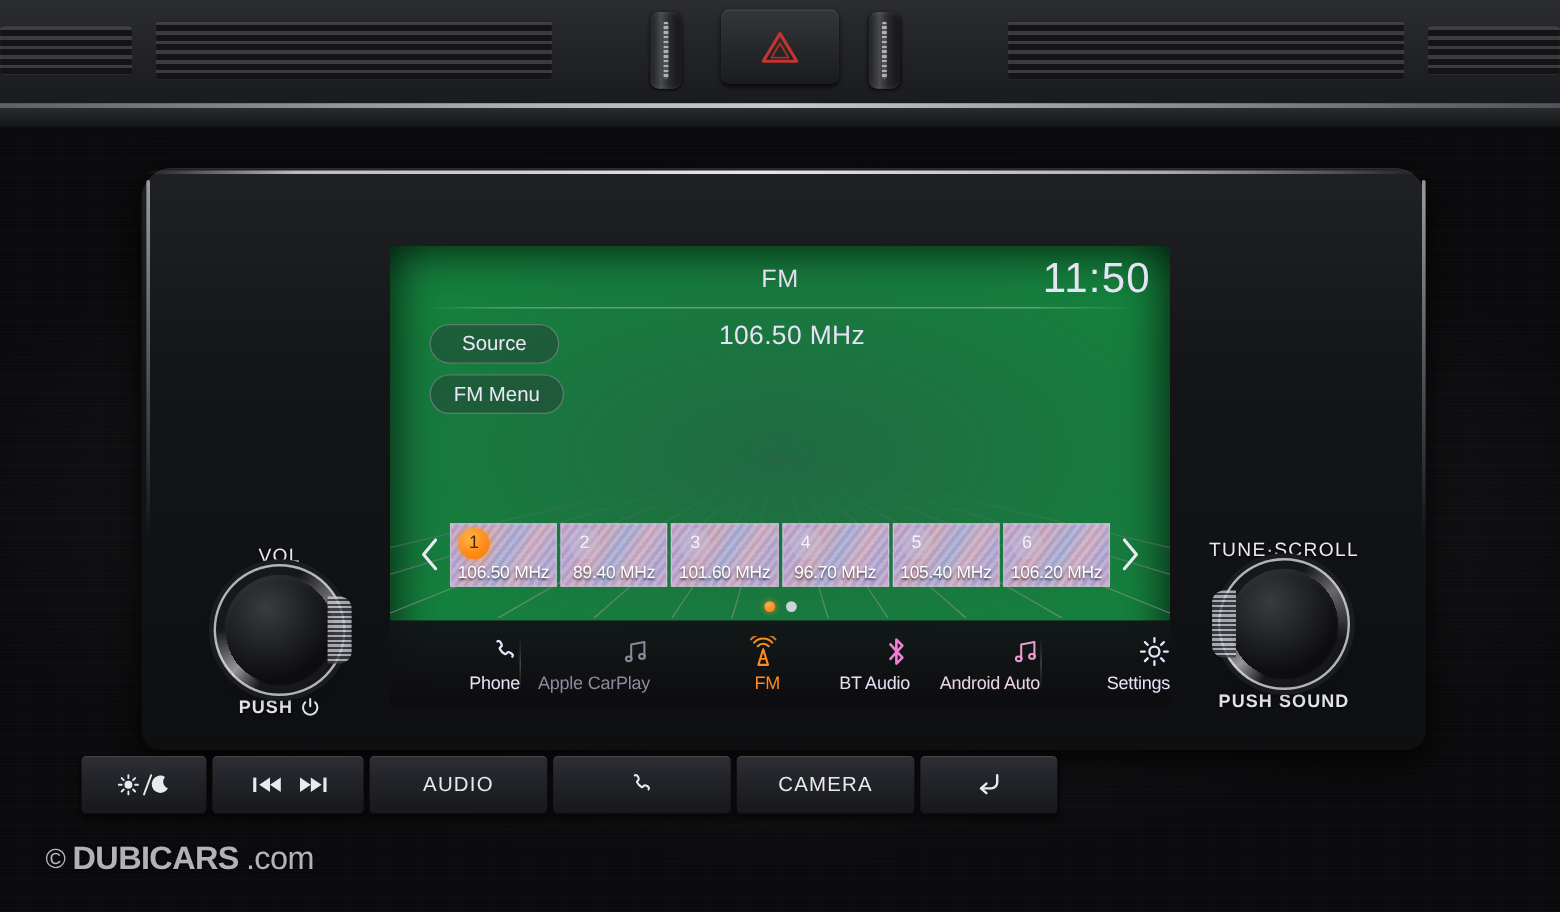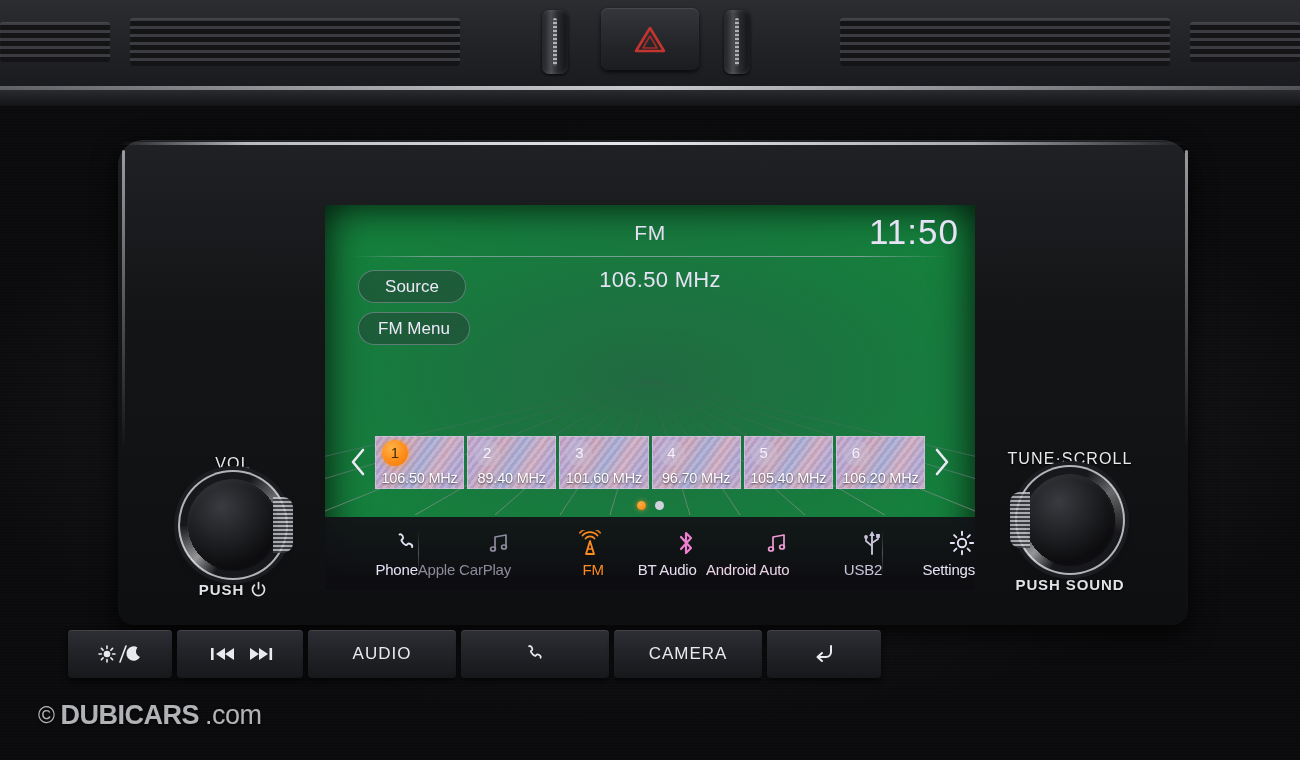--- a/index.html
+++ b/index.html
@@ -460,33 +460,20 @@
         <div class="ico">
           <svg width="24" height="24" viewBox="0 0 24 24">
             <path d="M8 18V6l11-2v12" fill="none" stroke="#ef9bd4" stroke-width="1.7" stroke-linecap="round" stroke-linejoin="round"></path>
             <ellipse cx="6" cy="18" rx="2.4" ry="2" fill="none" stroke="#ef9bd4" stroke-width="1.7"></ellipse>
             <ellipse cx="17" cy="16" rx="2.4" ry="2" fill="none" stroke="#ef9bd4" stroke-width="1.7"></ellipse>
           </svg>
         </div>
         <div class="lbl" style="color:#edd4e8">Android Auto</div>
       </div>
 
-      <div class="nav-item">
-        <div class="ico">
-          <svg width="20" height="26" viewBox="0 0 20 26">
-            <line x1="10" y1="4" x2="10" y2="24" stroke="#c9c4dc" stroke-width="1.9" stroke-linecap="round"></line>
-            <polygon points="10,1 7.2,6 12.8,6" fill="#c9c4dc"></polygon>
-            <path d="M10 16 L4 11 V8" fill="none" stroke="#c9c4dc" stroke-width="1.7" stroke-linecap="round"></path>
-            <path d="M10 13 L16 9 V6" fill="none" stroke="#c9c4dc" stroke-width="1.7" stroke-linecap="round"></path>
-            <circle cx="4" cy="7" r="1.9" fill="#c9c4dc"></circle>
-            <rect x="14.1" y="4" width="3.8" height="3.8" fill="#c9c4dc"></rect>
-          </svg>
-        </div>
-        <div class="lbl" style="color:#c9c4dc">USB2</div>
-      </div>
 
       <div class="nav-item">
         <div class="nav-sep"></div>
         <div class="ico">
           <svg width="26" height="26" viewBox="0 0 26 26">
             <g fill="none" stroke="#e7e3f6" stroke-width="1.9">
               <circle cx="13" cy="13" r="4.2"></circle>
               <path d="M13 1.8v3.2M13 21v3.2M1.8 13h3.2M21 13h3.2M5.1 5.1l2.3 2.3M18.6 18.6l2.3 2.3M20.9 5.1l-2.3 2.3M7.4 18.6l-2.3 2.3" stroke-linecap="round"></path>
             </g>
           </svg>

